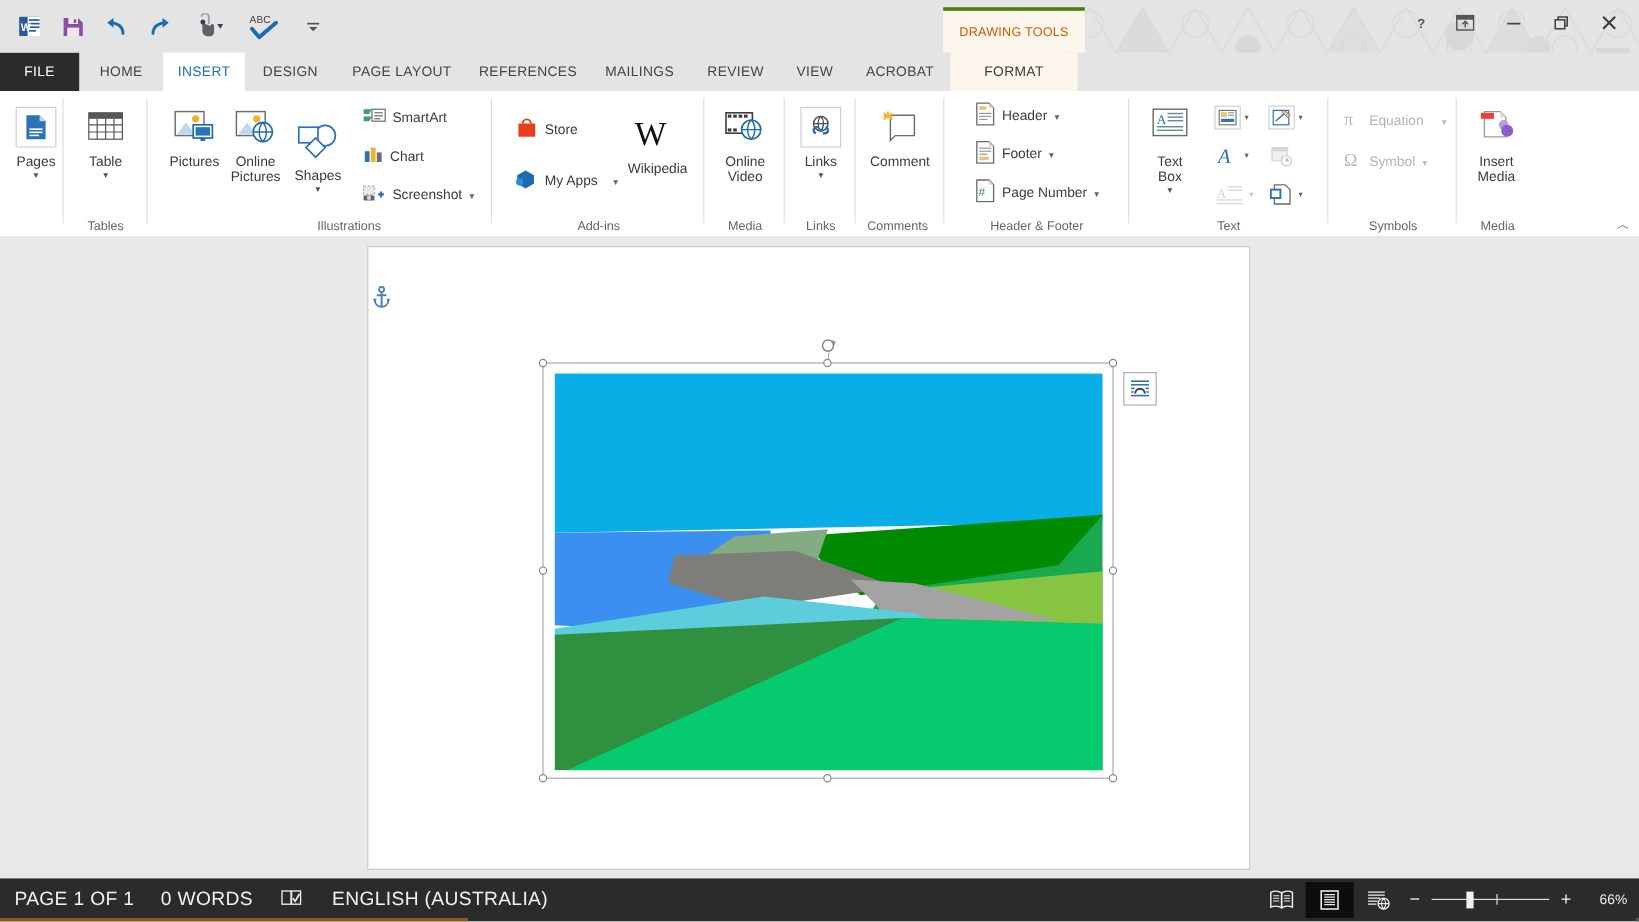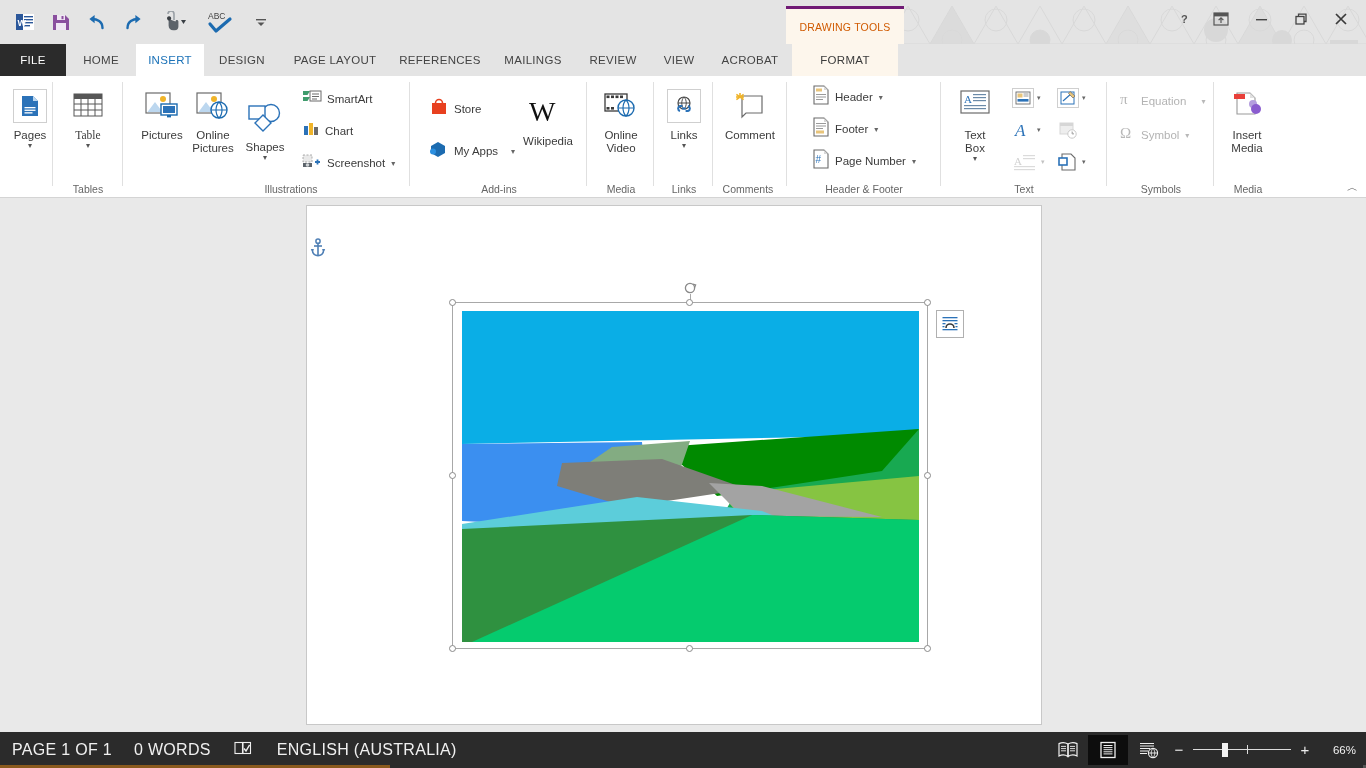--- a/index.html
+++ b/index.html
@@ -24,21 +24,21 @@
     width: 34px; height: 34px; display: flex; align-items: center; justify-content: center;
     cursor: default;
   }
   .qat-btn.wide { width: 44px; }
   .doc-title {
     position: absolute; top: 13px; left: 0; width: 1366px; text-align: center;
     font-size: 13px; color: #444; letter-spacing: .1px;
   }
   .ctx-tab-head {
     position: absolute; left: 786px; top: 6px; width: 118px; height: 38px;
-    background: #fdf6ec; border-top: 3px solid #701a75;
+    background: #fdf6ec; border-top: 3px solid #4d7c0f;
     display: flex; align-items: center; justify-content: center;
   }
   .ctx-tab-head span { font-size: 10.5px; color: #d05a00; letter-spacing: .2px; }
   .win-ctrls { position: absolute; top: 4px; right: 6px; display: flex; align-items: center; gap: 2px; }
   .win-btn {
     width: 38px; height: 30px; display: flex; align-items: center; justify-content: center;
     cursor: default;
   }
   .win-btn.help { width: 30px; }
   .user-area {
@@ -321,21 +321,21 @@
             </svg>
           </span>
         </span>
         <span class="lb">Pages</span>
         <span class="cr">▾</span>
       </div>
     </div>
     <div class="grp-div" style="left:52px;"></div>
 
     <div class="grp" style="left:56px;width:64px;">
-      <div class="bigbtn" style="left:1px;top:8px;font-family:Liberation Serif, serif;">
+      <div class="bigbtn" style="left:1px;top:8px;">
         <span class="ic">
           <svg width="34" height="30" viewBox="0 0 34 30">
             <rect x="3" y="3" width="28" height="5" fill="#565656"></rect>
             <g stroke="#565656" stroke-width="1" fill="none">
               <rect x="3" y="3" width="28" height="22"></rect>
               <path d="M3 13 H31 M3 19 H31 M10 8 V25 M17 8 V25 M24 8 V25"></path>
             </g>
           </svg>
         </span>
         <span class="lb">Table</span>

